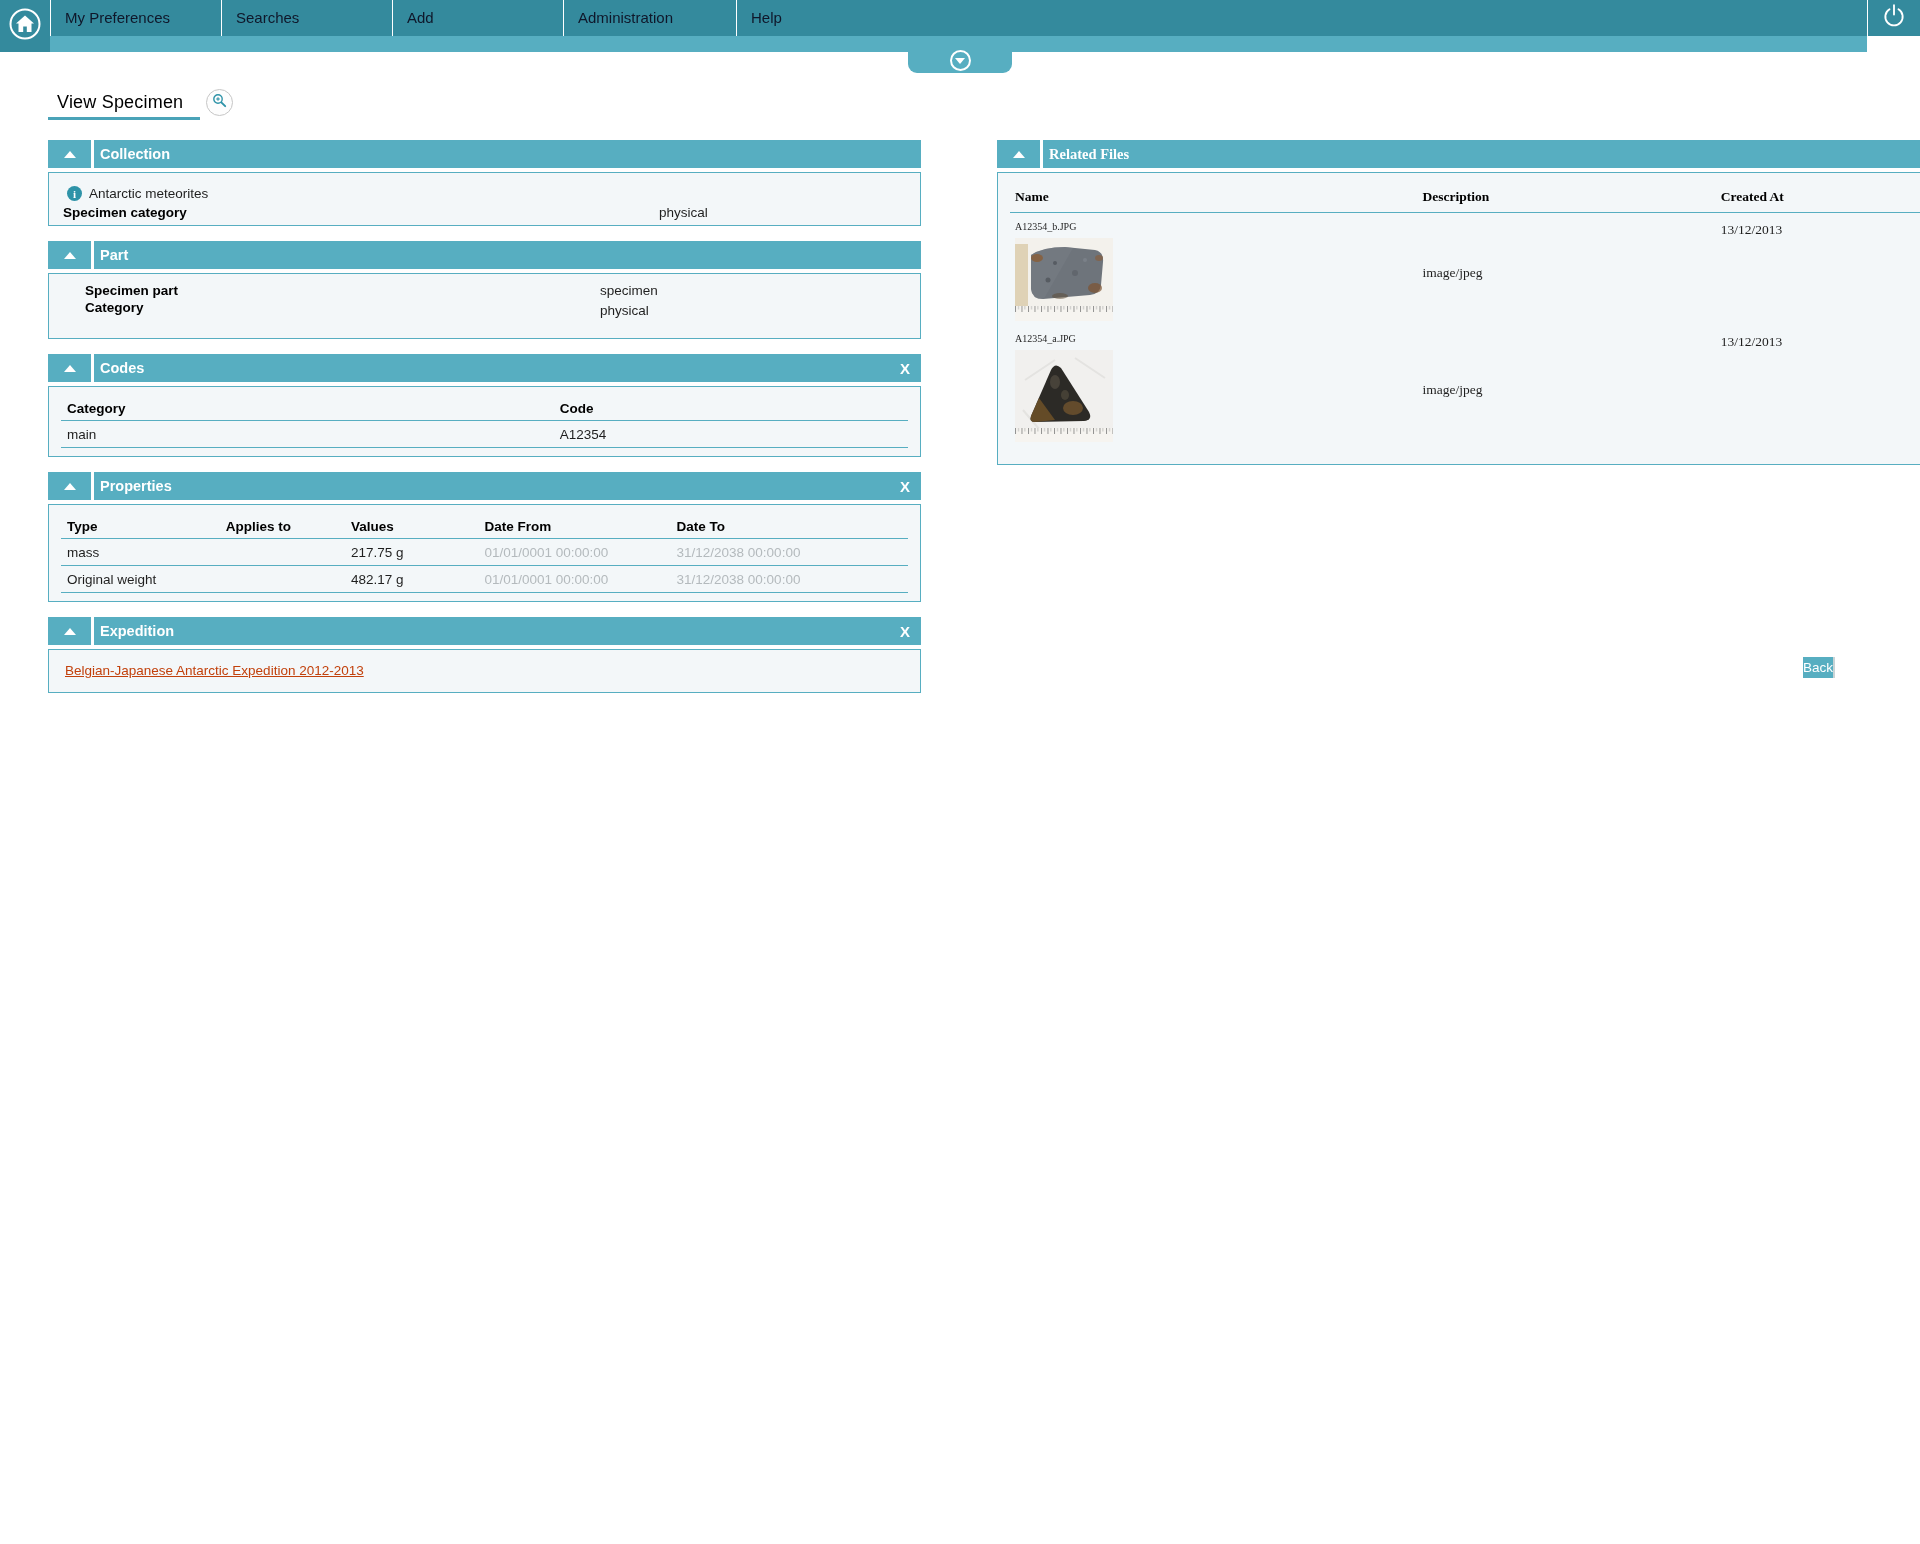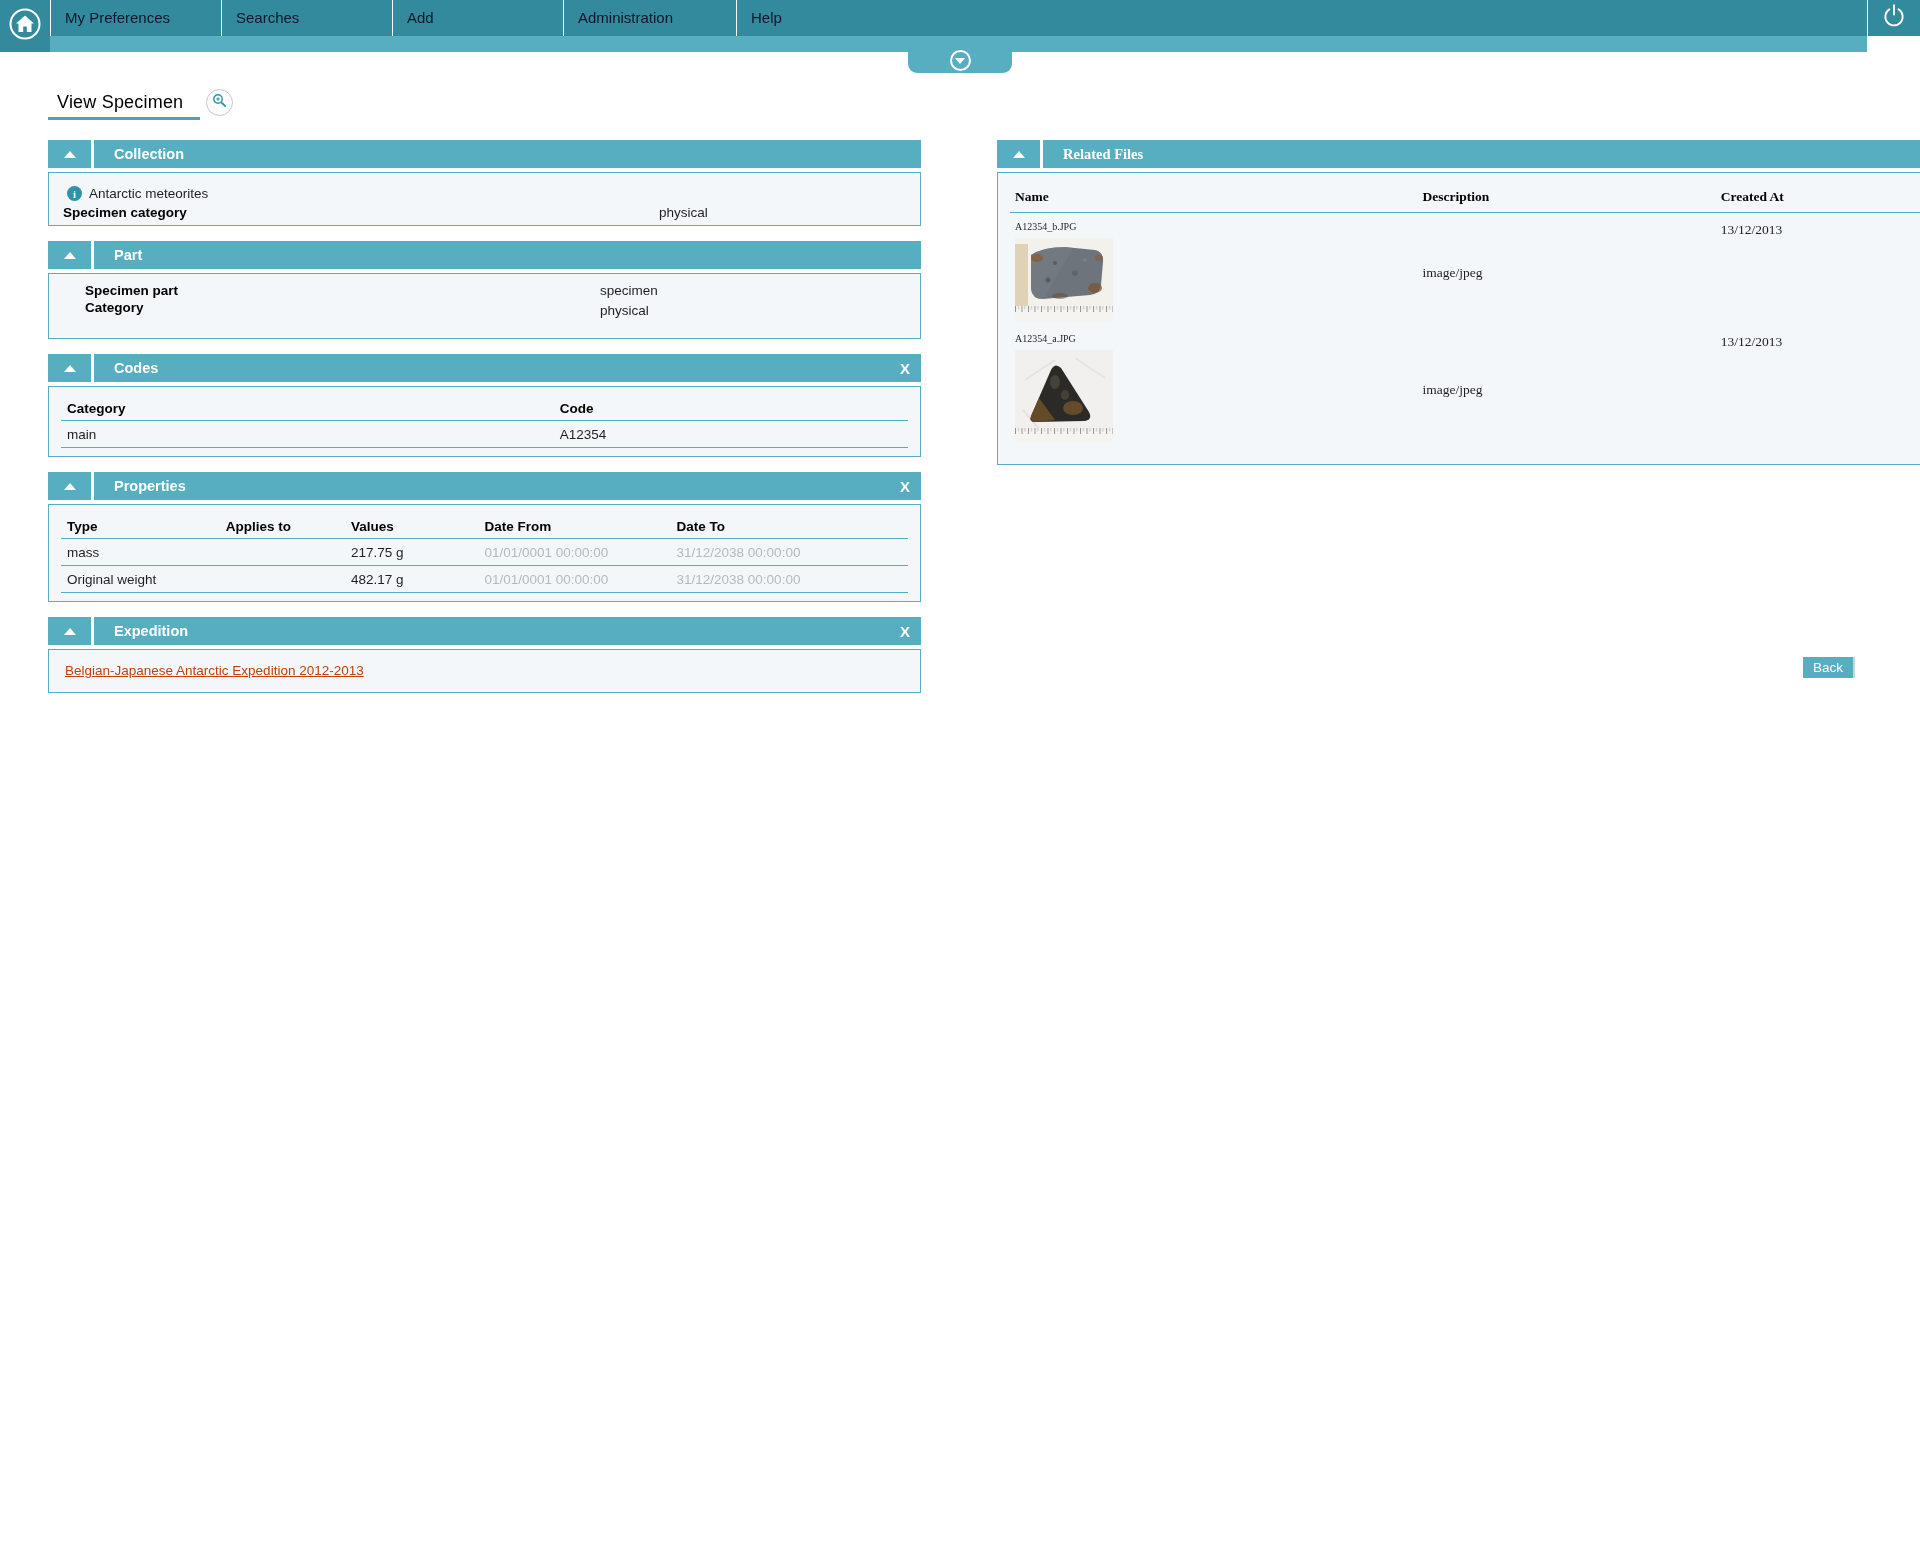--- a/index.html
+++ b/index.html
@@ -75,21 +75,21 @@
     display:flex; align-items:center; justify-content:center; cursor:pointer;
   }
   .tri-up {
     width:0; height:0; border-left:6px solid transparent;
     border-right:6px solid transparent; border-bottom:7px solid #fff;
   }
   .panel-header-bar {
     flex:1; background:#57aec1; display:flex; align-items:center;
   }
   .panel-title {
-    color:#fff; font-size:14.5px; font-weight:bold; padding-left:20px;
+    color:#fff; font-size:14.5px; font-weight:bold; padding-left:6px;
   }
   .close-x {
     margin-left:auto; padding-right:11px; color:#fff; font-weight:bold;
     font-size:15px; cursor:pointer;
   }
   .panel-body {
     margin-top:4px; background:#f3f7f9; border:1px solid #57aec1;
     font-size:13.5px;
   }
 
@@ -129,21 +129,21 @@
   .files-grid { display:grid; grid-template-columns:41% 30% 29%; }
   .files-head { font-weight:bold; color:#000; padding:4px 5px 7px; border-bottom:1px solid #57aec1; }
   .file-row { padding:8px 5px 0; }
   .file-name { font-size:10px; }
   .file-thumb { margin-top:6px; display:block; cursor:pointer; }
   .file-desc { display:flex; align-items:center; }
   .file-created { padding-top:1px; }
 
   
   .back-btn {
-    position:absolute; left:1803px; top:657px; width:52px; height:21px;
+    position:absolute; left:1803px; top:657px; width:32px; height:21px;
     background:#57aec1; color:#fff; font-size:13.5px; text-align:center;
     line-height:21px; cursor:pointer; border-right:2px solid #c9d4d6;
   }
 </style>
 </head>
 <body>
 
 <div class="navbar">
   <div class="nav-items">
     <div class="nav-item"><span>My Preferences</span></div>

